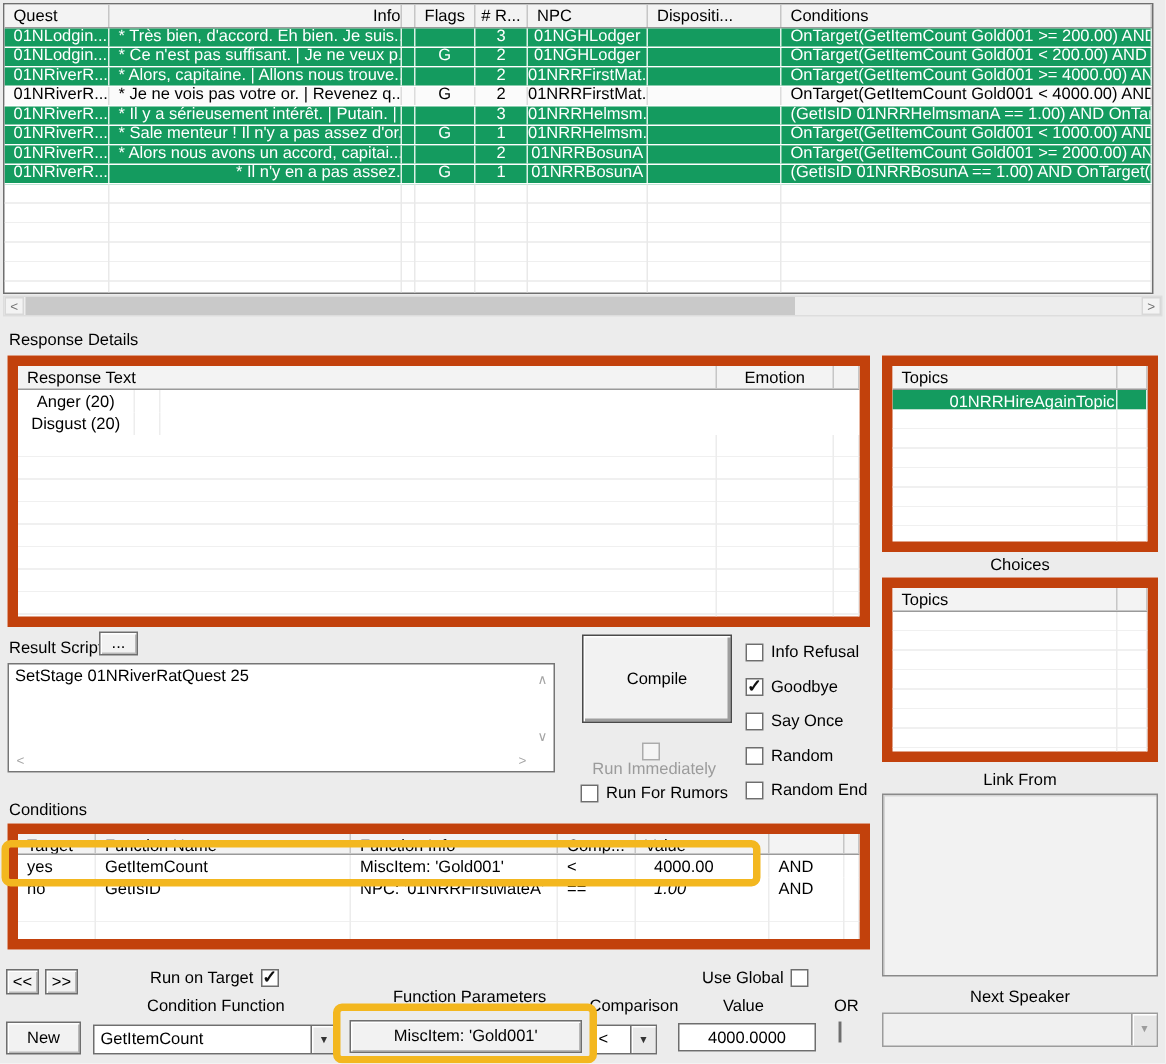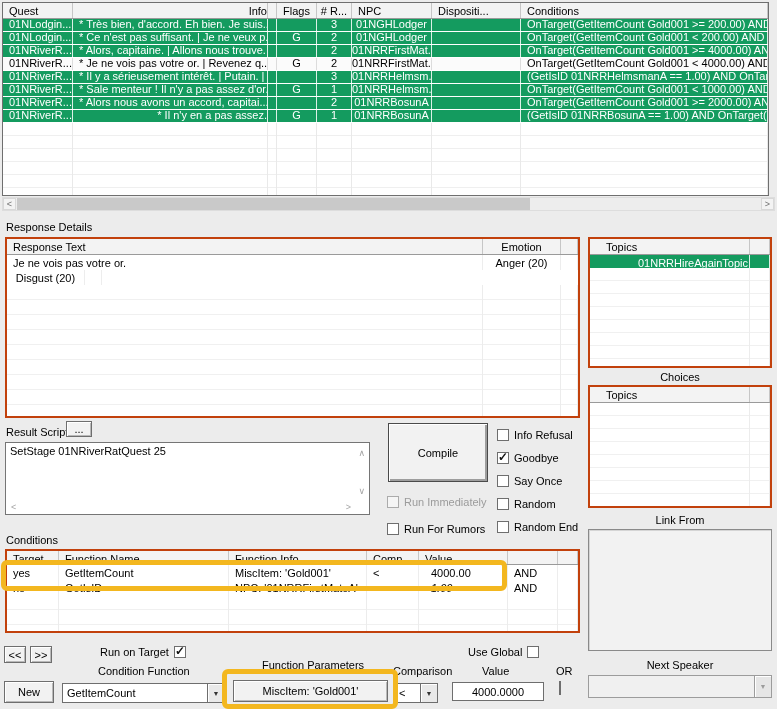--- a/index.html
+++ b/index.html
@@ -31,37 +31,37 @@
 
   
   .hscroll { position: absolute; left: 2px; top: 197px; width: 773px; height: 14px;
     background: #EDEDED; border: 1px solid #DDDDDD; display: flex; }
   .hs-btn { width: 13px; height: 100%; background: #F3F3F3; color: #707070; font-size: 9px;
     display: flex; align-items: center; justify-content: center; border: 1px solid #D8D8D8; }
   .hs-track { flex: 1; position: relative; }
   .hs-thumb { position: absolute; left: 1px; top: 0; width: 513px; height: 100%; background: #C9C9C9; }
 
   
-  .panel { position: absolute; border: 2px solid #c2410c; background: #fff;
+  .panel { position: absolute; border: 7px solid #c2410c; background: #fff;
     display: flex; flex-direction: column; overflow: hidden; }
   .phead { display: flex; height: 16px; flex: 0 0 auto; background: #F3F3F3; border-bottom: 1px solid #9A9A9A; }
   .phead .c { border-right: 1px solid #C6C6C6; padding: 2px 0 0 6px; white-space: nowrap; overflow: hidden; }
   .prow { display: flex; flex: 0 0 auto; background: #fff; }
   .prow .c { border-right: 1px solid #EDEDED; padding: 2px 0 0 6px; white-space: nowrap; overflow: hidden; }
   .pfill { flex: 1; display: flex; }
   .pfill .c { border-right: 1px solid #ECECEC; }
   .lines15 { background-image: repeating-linear-gradient(to bottom, transparent 0, transparent 14px, #F0F0F0 14px, #F0F0F0 15px); }
   .lines13 { background-image: repeating-linear-gradient(to bottom, transparent 0, transparent 12px, #F0F0F0 12px, #F0F0F0 13px); }
 
   
   .rt { flex: 1; } .re { width: 78px; } .rn { width: 17px; }
   .rrow { height: 15px; }
 
   
-  .tc { flex: 1; margin-left: 10px; } .tn { width: 20px; }
+  .tc { flex: 1; } .tn { width: 20px; }
   .trow { height: 13px; }
   .trow.sel { background: #149B5F; color: #fff; padding-left: 32px; }
   .trow.sel .c { border-right-color: rgba(255,255,255,.85); }
 
   
   .ct { width: 52px; } .cfn { width: 170px; } .cfi { width: 138px; }
   .cco { width: 52px; } .cv { width: 89px; } .ca { width: 50px; } .cx { flex: 1; }
   .crow { height: 15px; }
   .crow .c { padding-top: 2px; }
 
@@ -69,21 +69,21 @@
   .btn { position: absolute; background: #F2F2F2; border: 1px solid #6E6E6E;
     display: flex; align-items: center; justify-content: center;
     box-shadow: inset 1px 1px 0 #FFFFFF, inset -1px -1px 0 #B9B9B9; font-size: 11px; }
   .btn-compile { border: 1px solid #4A4A4A; box-shadow: inset 1px 1px 0 #FFFFFF, inset -2px -2px 0 #9E9E9E; }
 
   .cb { width: 12px; height: 12px; background: #fff; border: 1px solid #6E6E6E; position: relative; flex: 0 0 auto; }
   .cb.checked::after, .cbrow.checked .cb::after {
     content: "\2713"; position: absolute; top: -3px; left: 0; font-size: 12px; font-weight: bold; color: #111; }
   .cbrow { display: flex; align-items: center; height: 13px; }
   .cbrow .cb { margin-right: 5px; }
-  .cbrow.disabled { color: #9B9B9B; }
+  .cbrow.disabled { color: #9B9B9B; flex-direction: column; }
   .cbrow.disabled .cb { border-color: #ABABAB; background: #F5F5F5; }
   .flags-right .cbrow { margin-bottom: 10px; }
   .flags-left .cbrow { margin-bottom: 14px; }
   .inline-check { position: absolute; display: flex; align-items: center; gap: 5px; height: 14px; }
 
   .combo { position: absolute; background: #fff; border: 1px solid #6E6E6E; display: flex; overflow: hidden; }
   .combo-val { flex: 1; padding: 3px 0 0 4px; white-space: nowrap; overflow: hidden; }
   .combo-btn { width: 17px; background: #E9E9E9; border-left: 1px solid #6E6E6E; color: #333;
     display: flex; align-items: center; justify-content: center; font-size: 7px;
     box-shadow: inset 1px 1px 0 #fff; }
@@ -230,21 +230,20 @@
 
   <div class="panel" style="left:5px; top:237px; width:575px; height:181px;">
     <div class="phead">
       <div class="c rt">Response Text</div>
       <div class="c re t-center">Emotion</div>
       <div class="c rn"></div>
     </div>
     <div>
 
     <div class="prow rrow">
-          <div class="c rt">Je ne vois pas votre or.</div>
           <div class="c re t-center">Anger (20)</div>
           <div class="c rn"></div>
         </div>
         <div class="prow rrow">
           <div class="c re t-center">Disgust (20)</div>
           <div class="c rn"></div>
         </div>
       </div>
     <div class="pfill lines15">
       <div class="c rt"></div>

